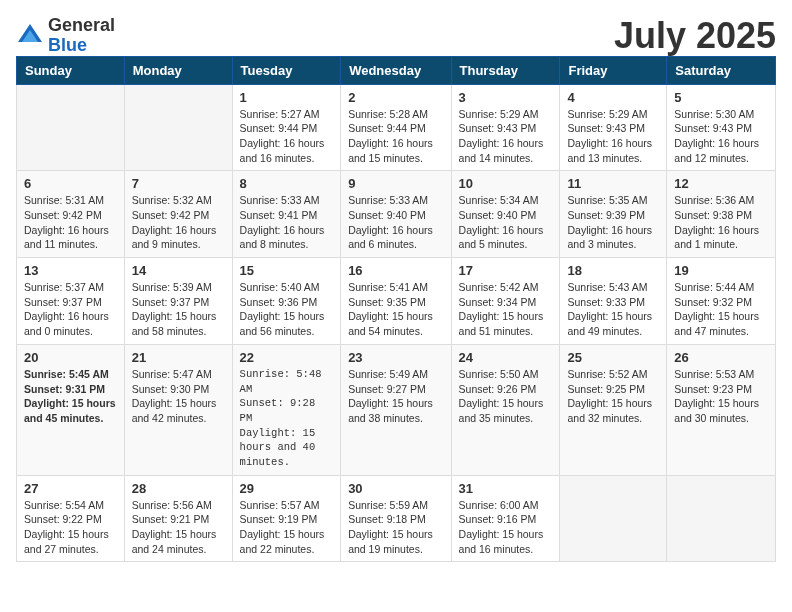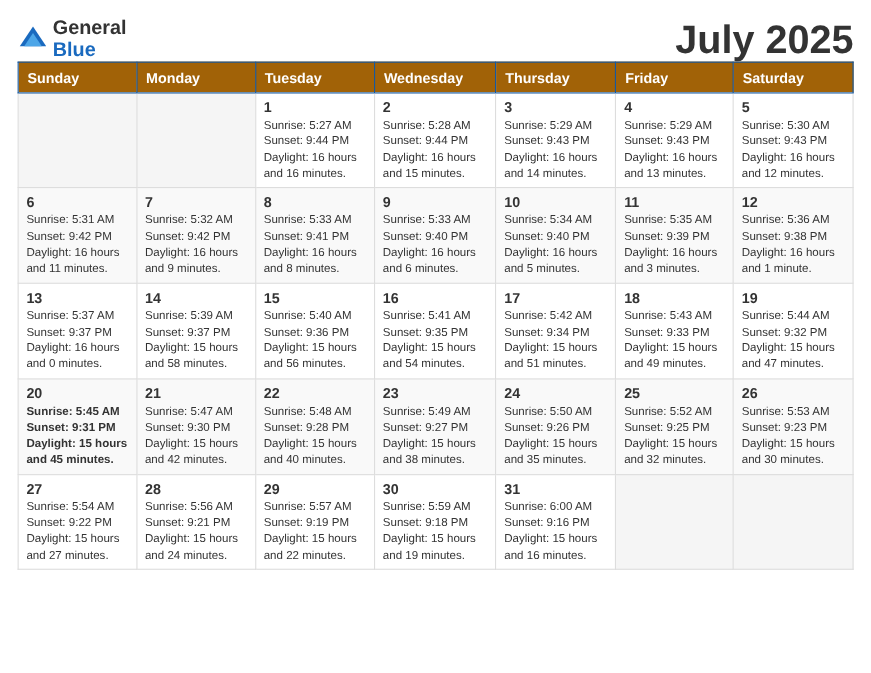--- a/index.html
+++ b/index.html
@@ -52,21 +52,21 @@
     .location-title {
       font-size: 15px;
       color: #555;
     }
     .calendar {
       width: 100%;
       border-collapse: collapse;
       border: 1px solid #ccc;
     }
     .calendar th {
-      background-color: #a16207;
+      background-color: #0c4a6e;
       color: #fff;
       text-align: left;
       padding: 6px 8px;
       font-size: 13px;
       border: 1px solid #1558a0;
     }
     .calendar td {
       vertical-align: top;
       padding: 5px 7px;
       border: 1px solid #ddd;
@@ -256,21 +256,21 @@
 Daylight: 15 hours and 45 minutes.</div>
         </td>
         <td>
           <span class="day-number">21</span>
           <div class="day-info" style="white-space: pre-line;">Sunrise: 5:47 AM
 Sunset: 9:30 PM
 Daylight: 15 hours and 42 minutes.</div>
         </td>
         <td>
           <span class="day-number">22</span>
-          <div class="day-info" style="white-space: pre-line;">Sunrise: 5:48 AM
+          <div class="day-info" style="white-space: pre-line; font-family: Liberation Mono, monospace;">Sunrise: 5:48 AM
 Sunset: 9:28 PM
 Daylight: 15 hours and 40 minutes.</div>
         </td>
         <td>
           <span class="day-number">23</span>
           <div class="day-info" style="white-space: pre-line;">Sunrise: 5:49 AM
 Sunset: 9:27 PM
 Daylight: 15 hours and 38 minutes.</div>
         </td>
         <td>

